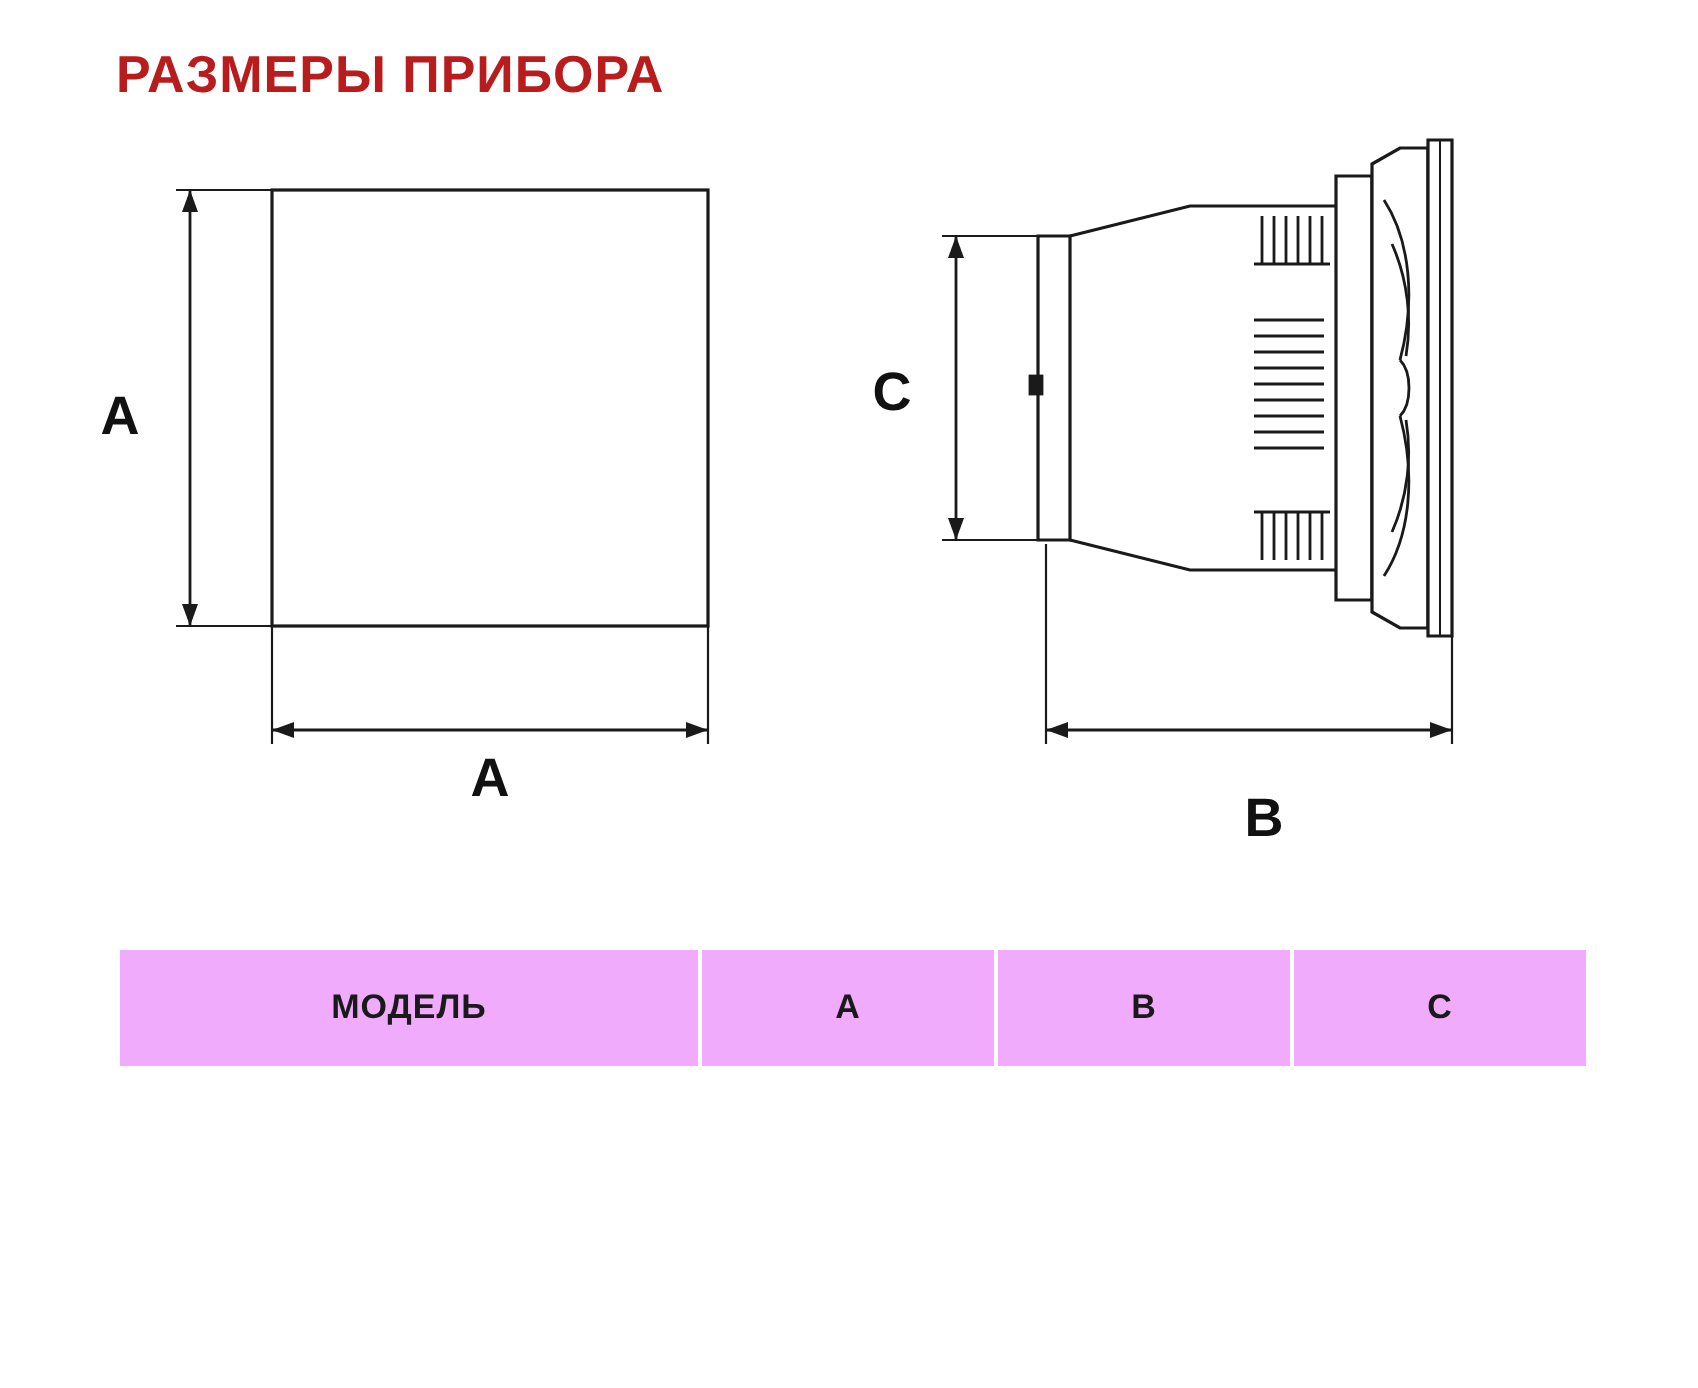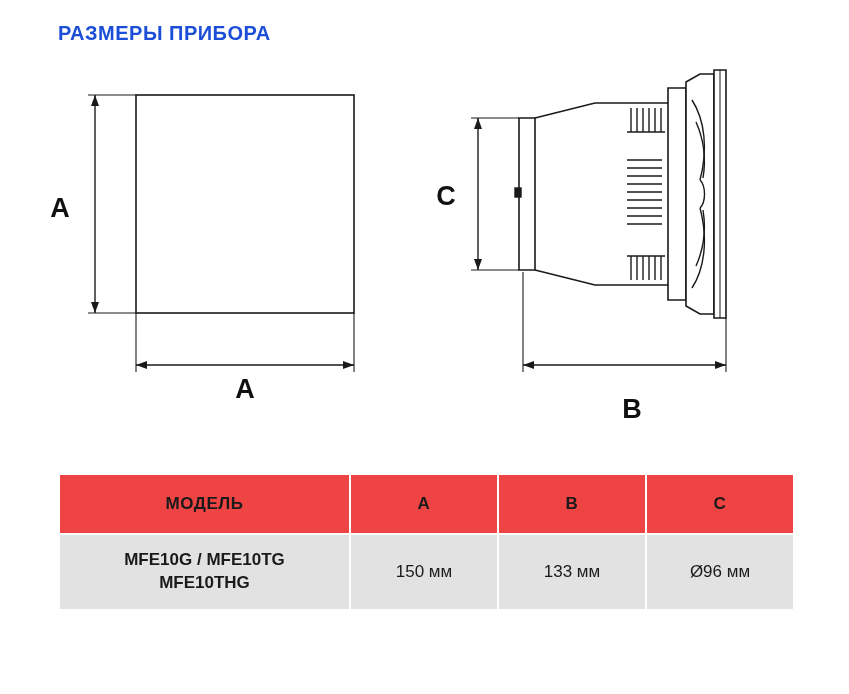--- a/index.html
+++ b/index.html
@@ -17,24 +17,24 @@
   }
   #page {
     position: relative;
     width: 849px;
     height: 694px;
   }
   .title {
     position: absolute;
     left: 58px;
     top: 22px;
-    font-size: 20px;
+    font-size: 26px;
     font-weight: bold;
     letter-spacing: 0.5px;
-    color: #1d4ed8;
+    color: #b91c1c;
   }
   .diagram-area {
     position: absolute;
     left: 0;
     top: 60px;
     width: 849px;
     height: 390px;
   }
   svg.drawing {
     display: block;
@@ -56,21 +56,21 @@
     border-collapse: collapse;
     width: 735px;
     table-layout: fixed;
   }
   table.specs th, table.specs td {
     border: 2px solid #ffffff;
     text-align: center;
     vertical-align: middle;
   }
   table.specs thead th {
-    background: #ef4444;
+    background: #f0abfc;
     font-size: 17px;
     font-weight: bold;
     height: 56px;
     color: #1a1a1a;
     letter-spacing: 0.5px;
   }
   table.specs tbody td {
     background: #e2e2e2;
     font-size: 17px;
     color: #1a1a1a;
@@ -206,26 +206,17 @@
       </colgroup>
       <thead>
         <tr>
           <th>МОДЕЛЬ</th>
           <th>A</th>
           <th>B</th>
           <th>C</th>
         </tr>
       </thead>
       <tbody>
-        <tr class="row-a">
-          <td class="model-cell">
-            <div>MFE10G / MFE10TG</div>
-            <div>MFE10THG</div>
-          </td>
-          <td>150 мм</td>
-          <td>133 мм</td>
-          <td>Ø96 мм</td>
-        </tr>
       </tbody>
     </table>
   </div>
 
 </div>
 
 </body></html>

